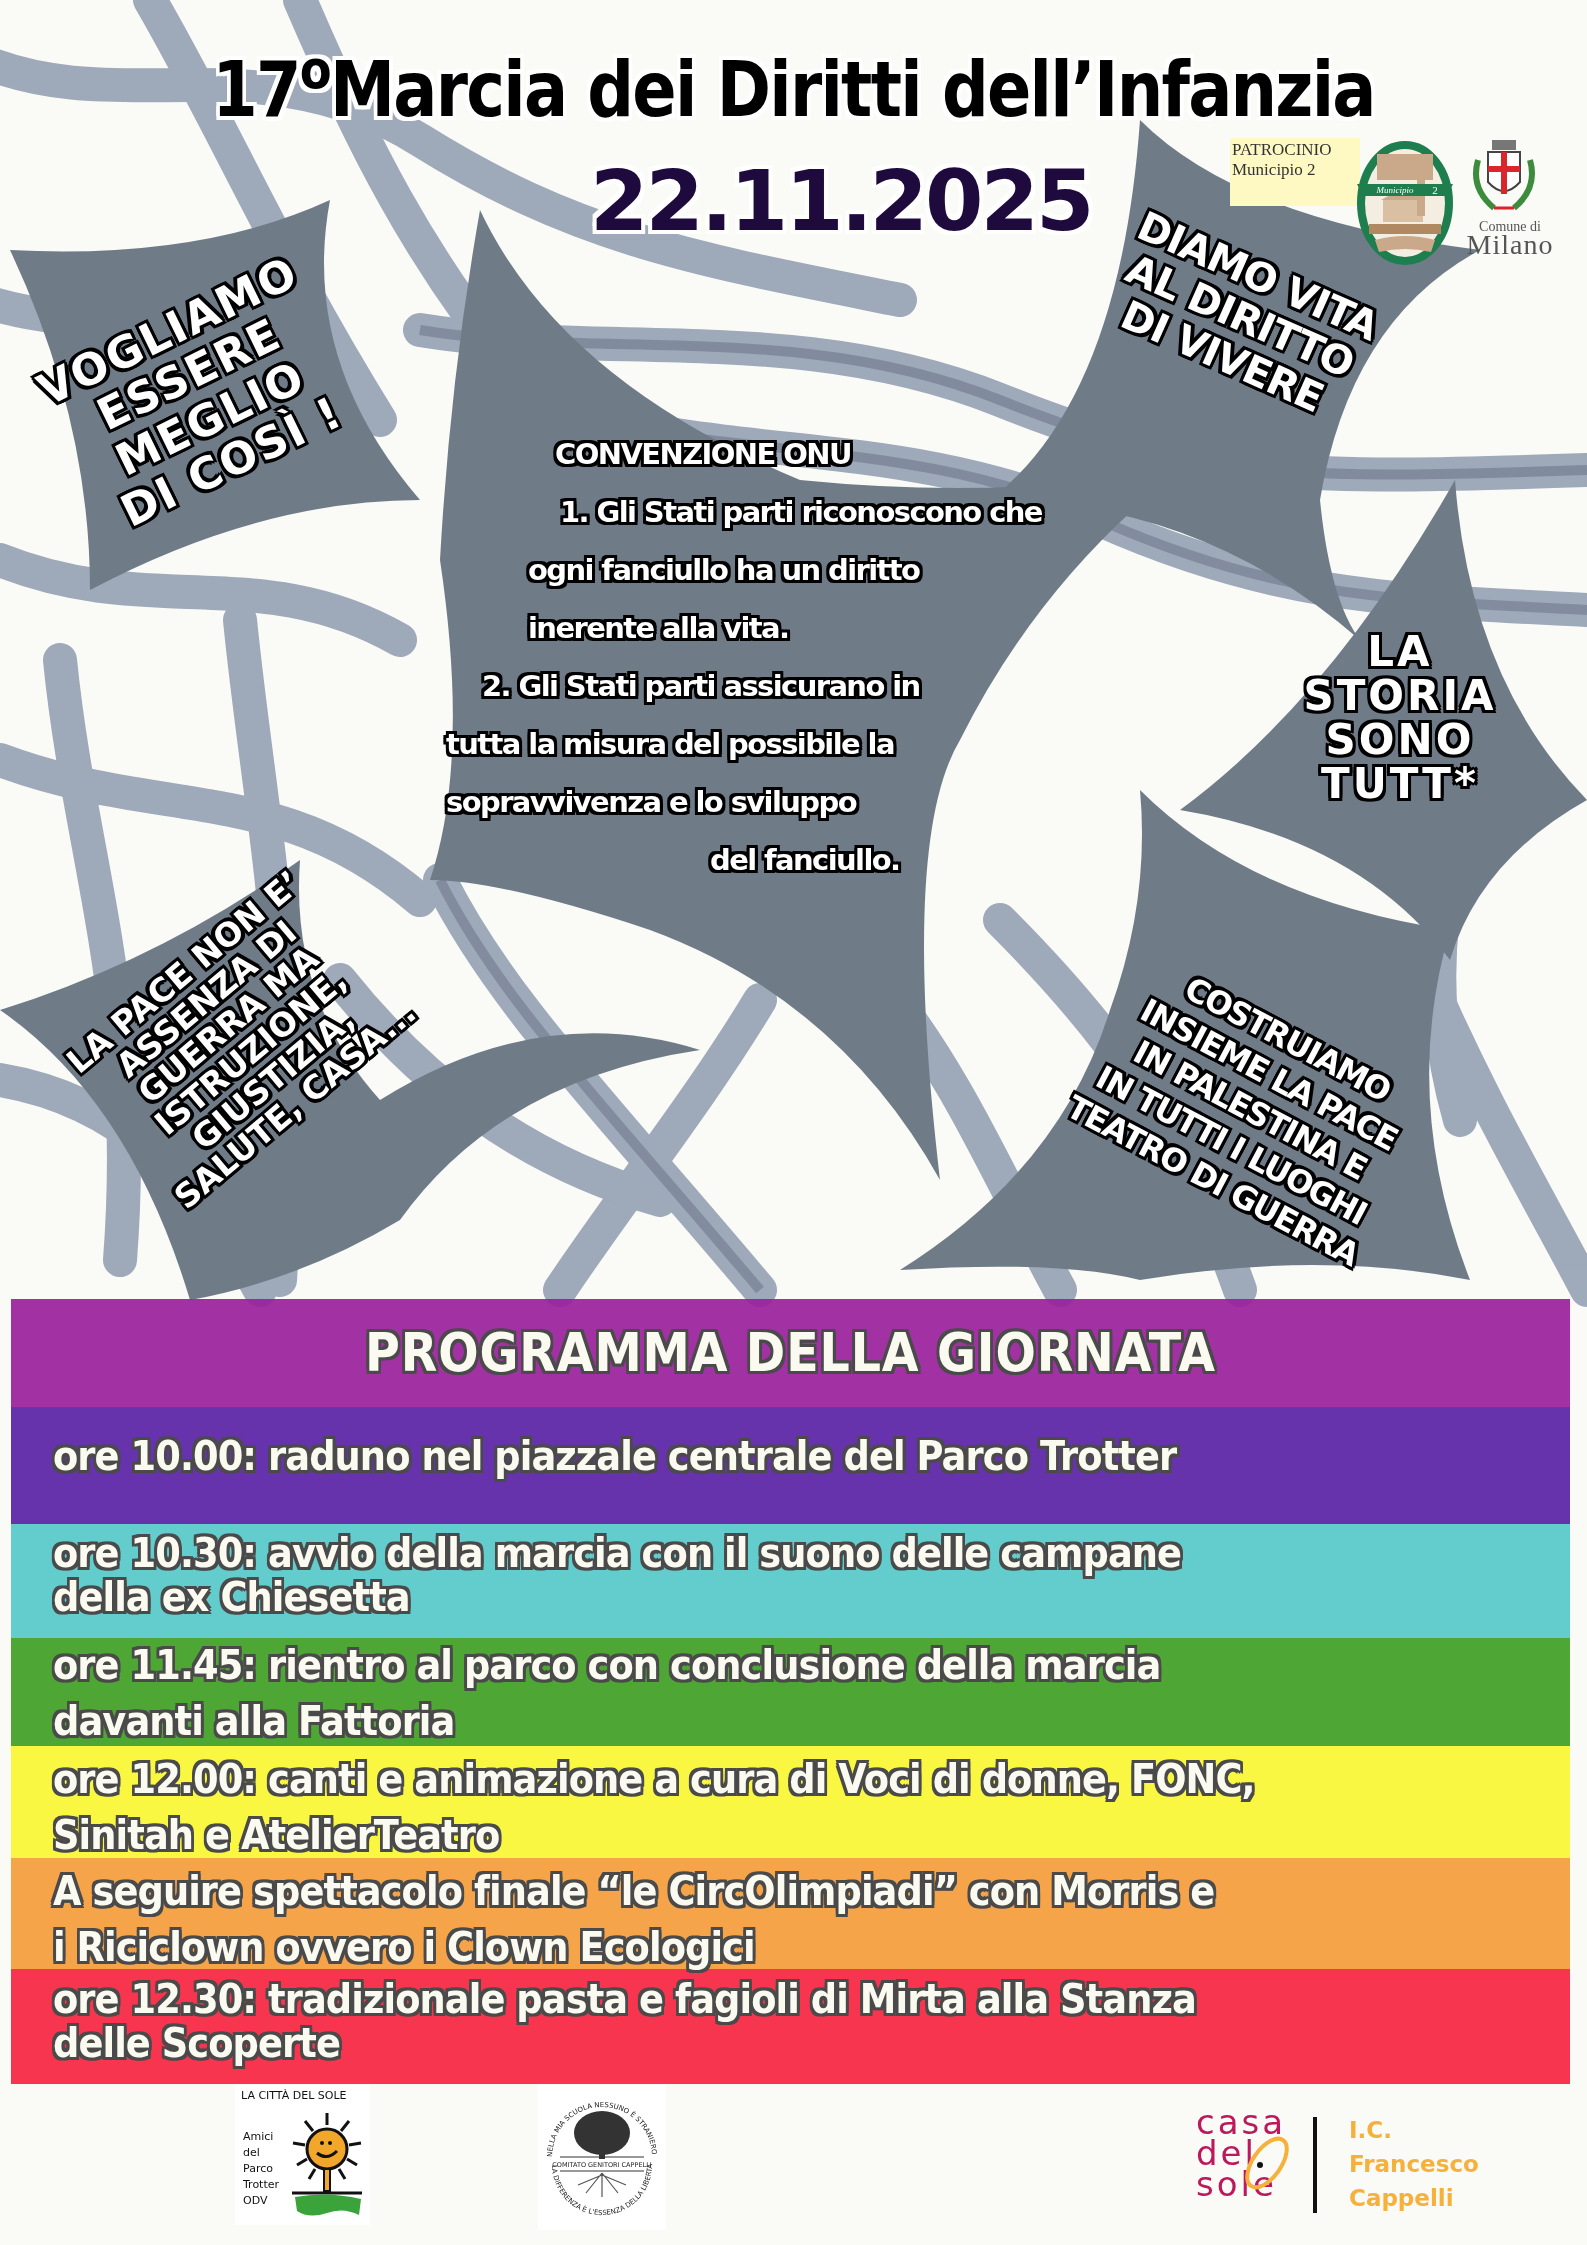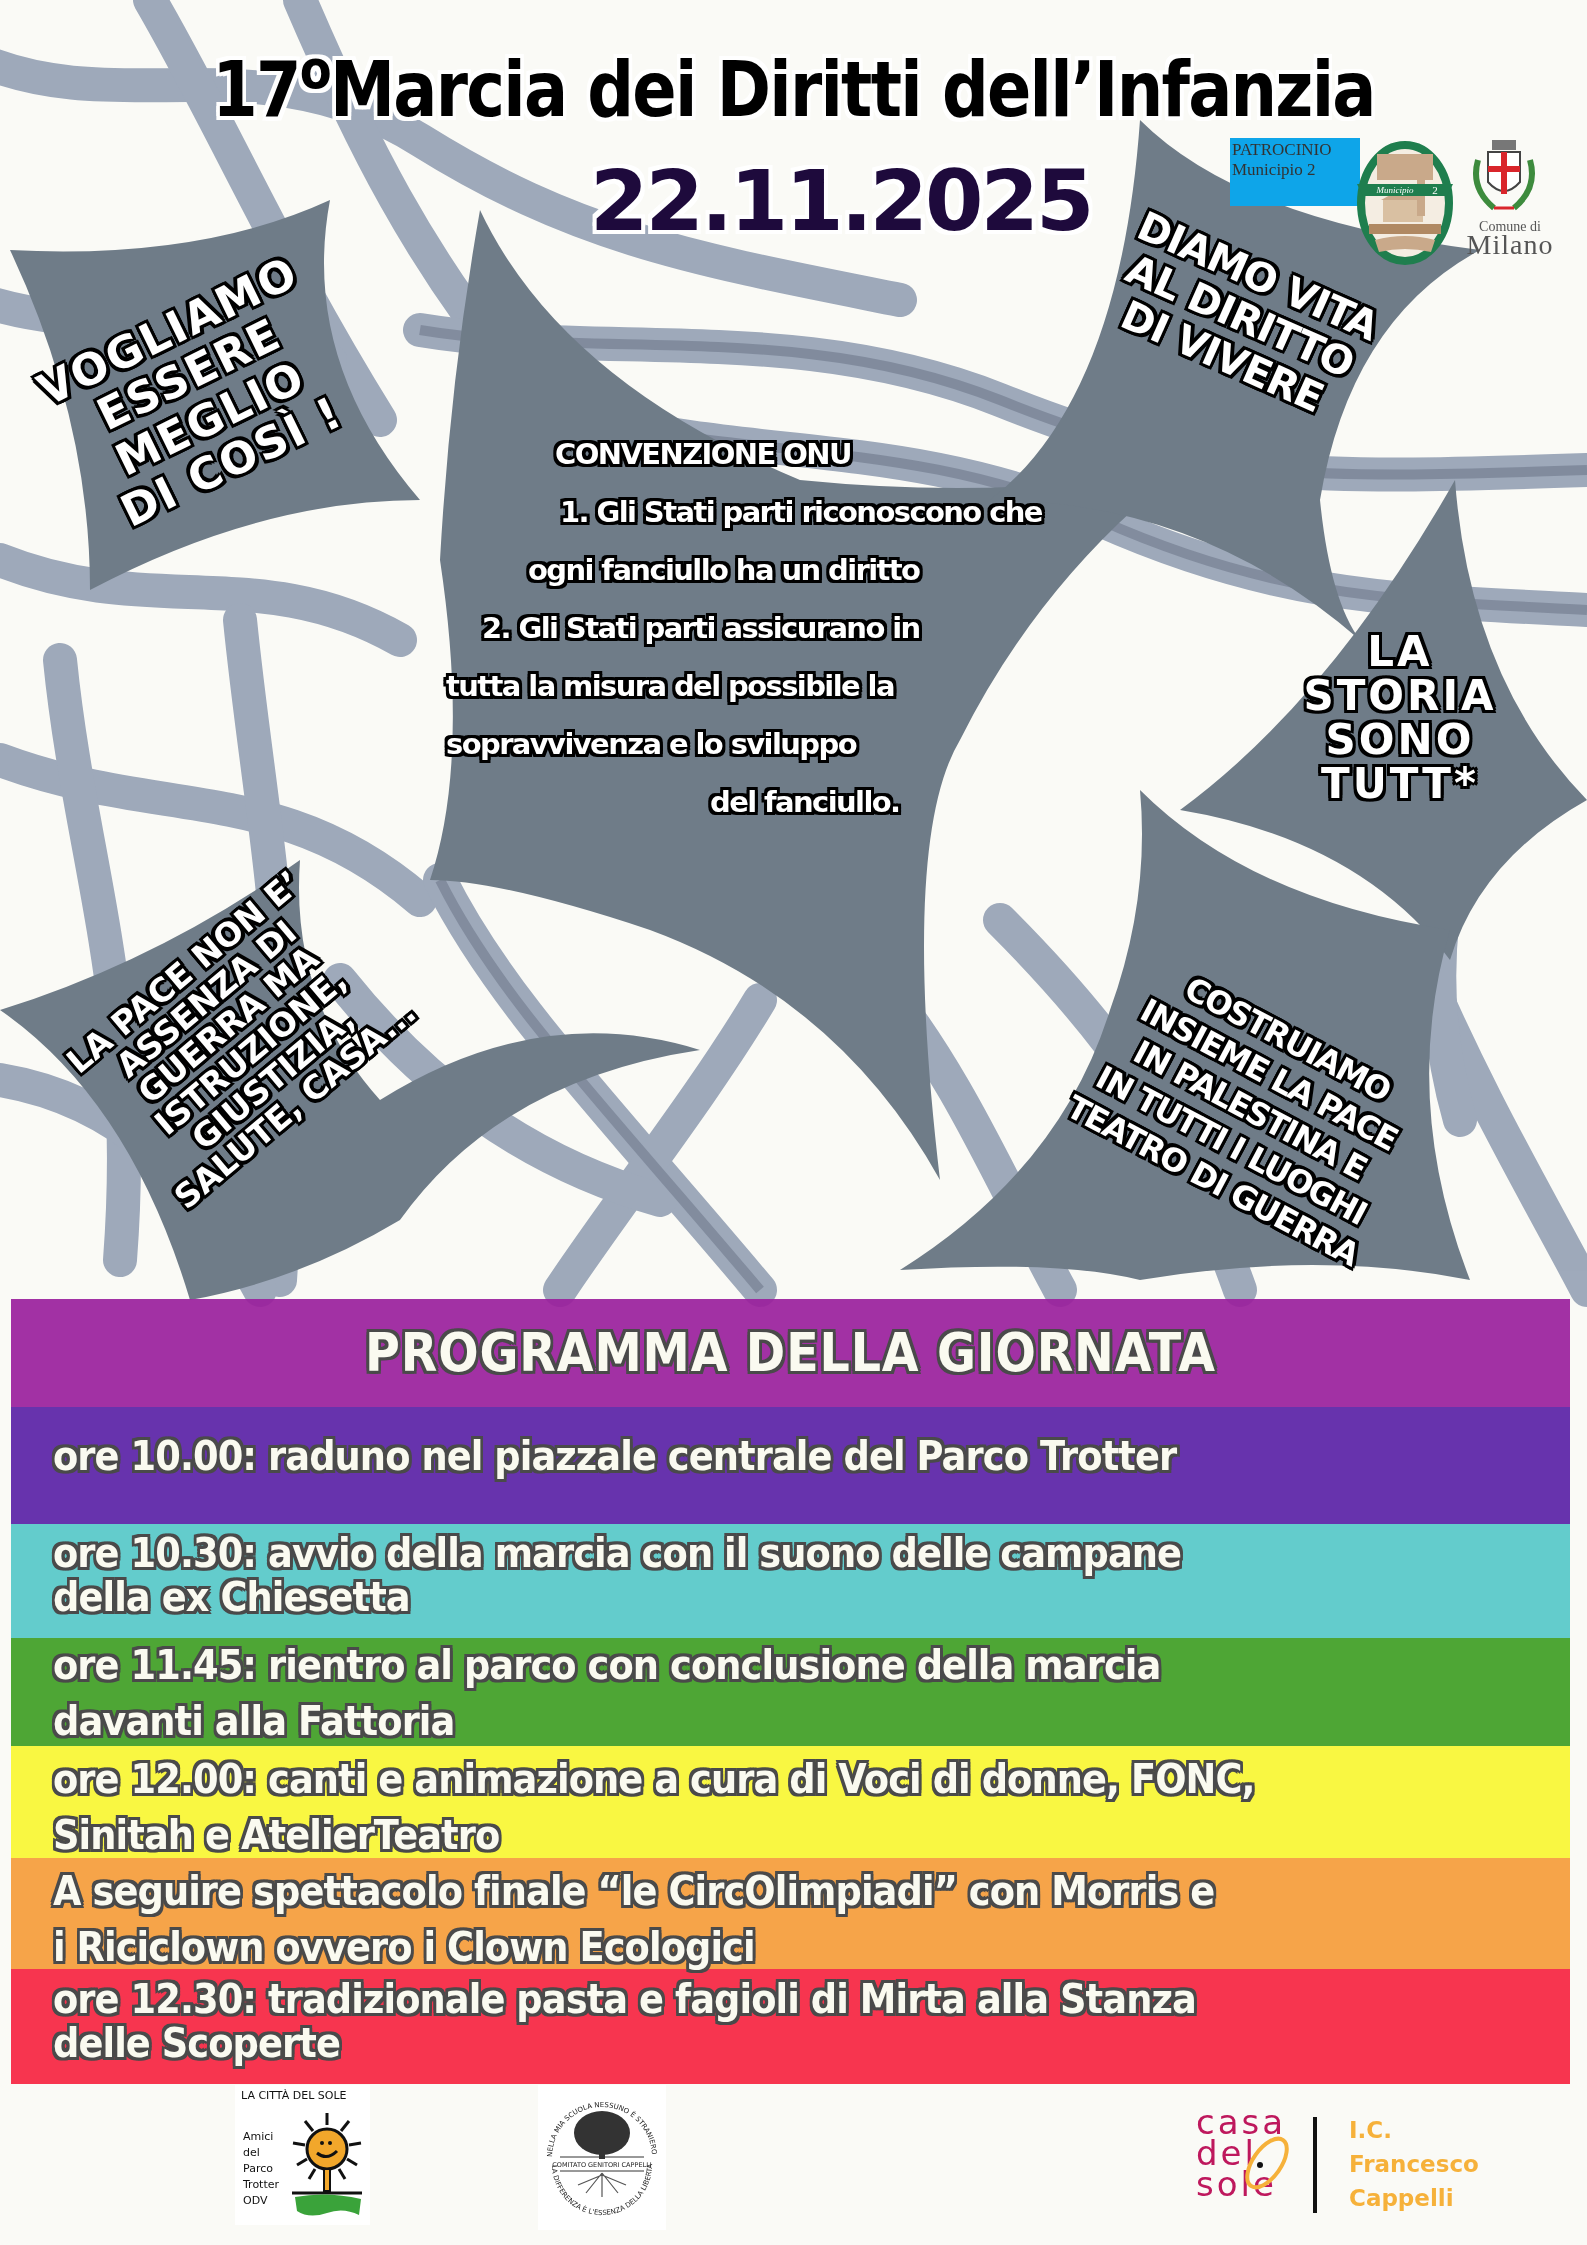--- a/index.html
+++ b/index.html
@@ -29,21 +29,21 @@
   .title sup { font-size: 54px; vertical-align: 28px; }
   .date {
     position: absolute; left: 590px; top: 152px; width: 480px; text-align: center;
     font-family: "DejaVu Sans", sans-serif; font-weight: bold; font-size: 84px;
     color: #1e0a3c; letter-spacing: -3px;
     text-shadow: -4px -4px 0 #fff, 4px -4px 0 #fff, -4px 4px 0 #fff, 4px 4px 0 #fff, 0 -4px 0 #fff, 0 4px 0 #fff;
   }
 
   .patrocinio {
     position: absolute; left: 1230px; top: 138px; width: 128px; height: 66px;
-    background: #0ea5e9; font-family: "Liberation Serif", serif; font-size: 17px; line-height: 20px;
+    background: #fef9c3; font-family: "Liberation Serif", serif; font-size: 17px; line-height: 20px;
     color: #333; padding: 2px 0 0 2px;
   }
   .municipio-logo { position: absolute; left: 1355px; top: 140px; width: 100px; height: 125px; }
   .milano-logo { position: absolute; left: 1468px; top: 138px; width: 72px; height: 78px; }
   .milano-text {
     position: absolute; left: 1465px; top: 218px; width: 90px; text-align: center;
     font-family: "Liberation Serif", serif; color: #555; line-height: 18px;
   }
   .milano-text .c { font-size: 14px; display: block; }
   .milano-text .m { font-size: 28px; display: block; letter-spacing: 1px; }
@@ -209,20 +209,21 @@
   <div>INSIEME LA  PACE</div>
   <div>IN PALESTINA  E</div>
   <div>IN TUTTI I LUOGHI</div>
   <div>TEATRO DI GUERRA</div>
 </div>
 
 <div class="art6 outlined">
   <div style="padding-left:115px">CONVENZIONE ONU</div>
   <div style="padding-left:120px">1. Gli Stati parti riconoscono  che</div>
   <div style="padding-left:88px">ogni fanciullo ha un diritto</div>
+  <div style="padding-left:88px">inerente alla vita.</div>
   <div style="padding-left:42px">2. Gli Stati parti assicurano in</div>
   <div style="padding-left:6px">tutta la misura del possibile la</div>
   <div style="padding-left:6px">sopravvivenza  e lo sviluppo</div>
   <div style="padding-left:270px">del fanciullo.</div>
 </div>
 
 <div class="program">
   <div class="band" style="top:0;height:108px;background:#9a1f9c"></div>
   <div class="band" style="top:108px;height:117px;background:#5a22a6"></div>
   <div class="band" style="top:225px;height:114px;background:#56c8c8"></div>

